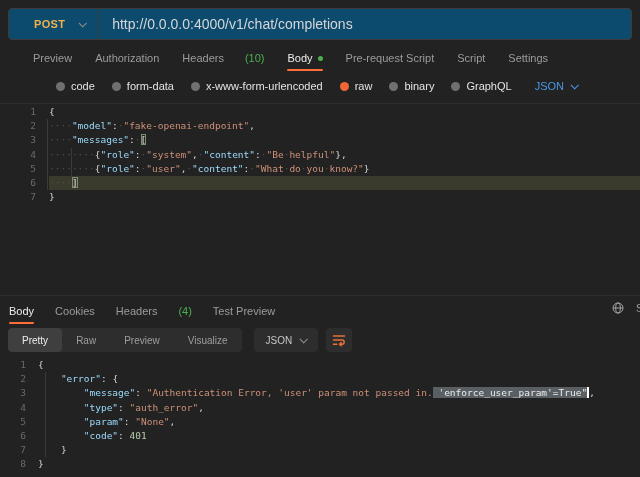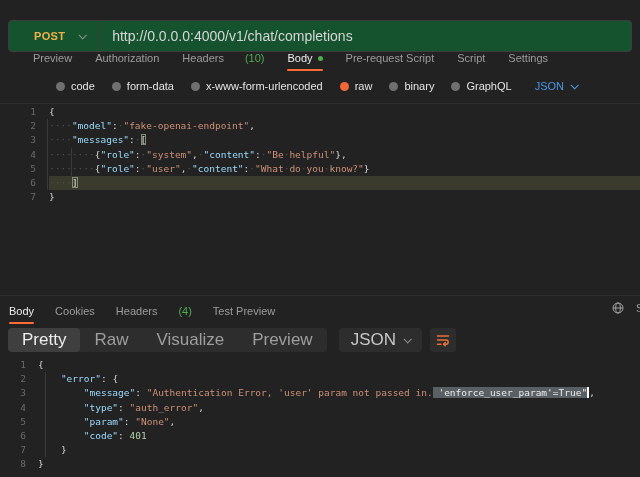--- a/index.html
+++ b/index.html
@@ -1,20 +1,20 @@
 <!DOCTYPE html>
 <html><head>
 <meta charset="utf-8">
 <style>
   html,body{margin:0;padding:0;background:#222222;}
   #app{position:relative;width:640px;height:477px;background:#222222;overflow:hidden;
        font-family:"Liberation Sans",sans-serif;color:#ccc;}
 
   
-  #urlbar{position:absolute;left:8px;top:20px;width:622px;height:30px;background:#14532d;
+  #urlbar{position:absolute;left:8px;top:8px;width:622px;height:30px;background:#0c4a6e;
           border:1px solid #3d3d3d;border-radius:4px;display:flex;align-items:center;}
   #method{display:flex;align-items:center;gap:14px;padding:0 14px 0 25px;cursor:pointer;}
   #method .m{color:#f0b14d;font-weight:bold;font-size:11px;letter-spacing:.3px;}
   .chev{display:inline-block;width:5px;height:5px;border-right:1.4px solid #8f8f8f;
         border-bottom:1.4px solid #8f8f8f;transform:rotate(45deg) translateY(-1px);}
   #urlbar .vsep{width:1px;height:30px;background:#3d3d3d;}
   #url{flex:1;color:#d6d6d6;font-size:14px;padding-left:12px;white-space:nowrap;overflow:hidden;}
 
   
   #req-tabs{position:absolute;left:0;top:50px;width:640px;height:16px;display:flex;
@@ -58,21 +58,21 @@
 
   
   #resp-tabs{position:absolute;left:0;top:303px;width:640px;height:16px;display:flex;
              gap:21px;padding-left:9px;font-size:11px;align-items:center;}
   #resp-right{position:absolute;right:0;top:300px;width:30px;height:18px;overflow:hidden;}
   #globe{position:absolute;left:2px;top:2px;}
   #status-sliver{position:absolute;left:26px;top:2px;font-size:11px;color:#9e9e9e;}
 
   
   #resp-toolbar{position:absolute;left:8px;top:328px;height:24px;display:flex;gap:8px;
-                font-size:17px;align-items:stretch;}
+                font-size:10px;align-items:stretch;}
   #seg{display:flex;background:#2d2d2d;border-radius:4px;overflow:hidden;}
   .seg-btn{padding:0 14px;display:flex;align-items:center;color:#9e9e9e;cursor:pointer;}
   .seg-btn.sel{background:#3f3f3f;color:#ececec;border-radius:4px;}
   #resp-fmt{display:flex;align-items:center;gap:8px;background:#2d2d2d;border-radius:4px;
             padding:0 12px;color:#c8c8c8;cursor:pointer;margin-left:4px;}
   #wrap-btn{width:26px;background:#2d2d2d;border-radius:4px;display:flex;align-items:center;
             justify-content:center;cursor:pointer;}
 </style>
 </head>
 <body>
@@ -203,22 +203,22 @@
       <ellipse cx="6" cy="6" rx="2.3" ry="5"></ellipse>
       <line x1="1" y1="6" x2="11" y2="6"></line>
     </svg>
     <span id="status-sliver">S</span>
   </div>
 
   <div id="resp-toolbar">
     <div id="seg">
         <div class="seg-btn sel">Pretty</div>
         <div class="seg-btn">Raw</div>
+        <div class="seg-btn">Preview</div>
         <div class="seg-btn">Visualize</div>
-        <div class="seg-btn">Preview</div>
       </div>
     <div id="resp-fmt">
       <span>JSON</span>
       <span class="chev"></span>
     </div>
     <div id="wrap-btn">
       <svg width="16" height="16" viewBox="0 0 16 16" fill="none" stroke="#e8703a" stroke-width="1.5" stroke-linecap="round" stroke-linejoin="round">
         <path d="M2.5 4h11"></path>
         <path d="M2.5 8h8.7c2.6 0 2.6 4.2 0 4.2H8.6"></path>
         <path d="M10.2 10.6L8.6 12.2l1.6 1.6"></path>

